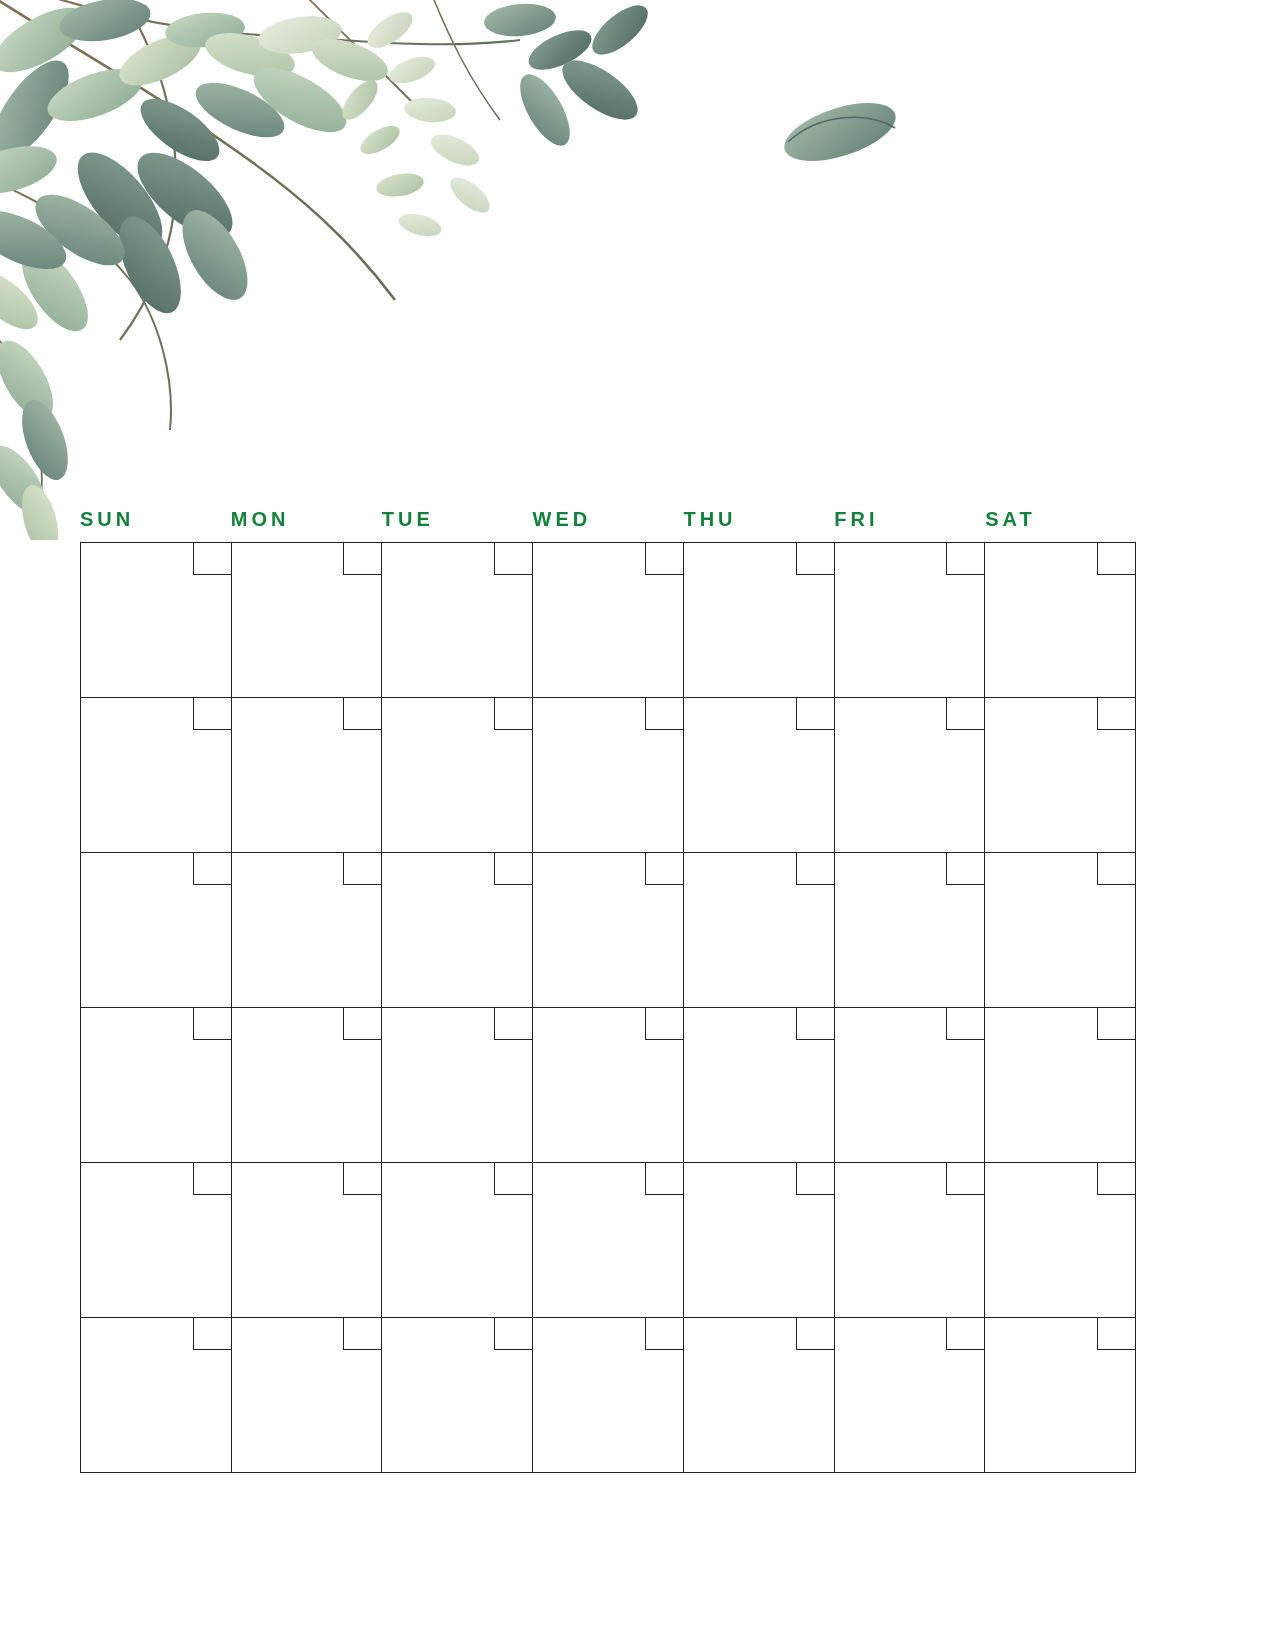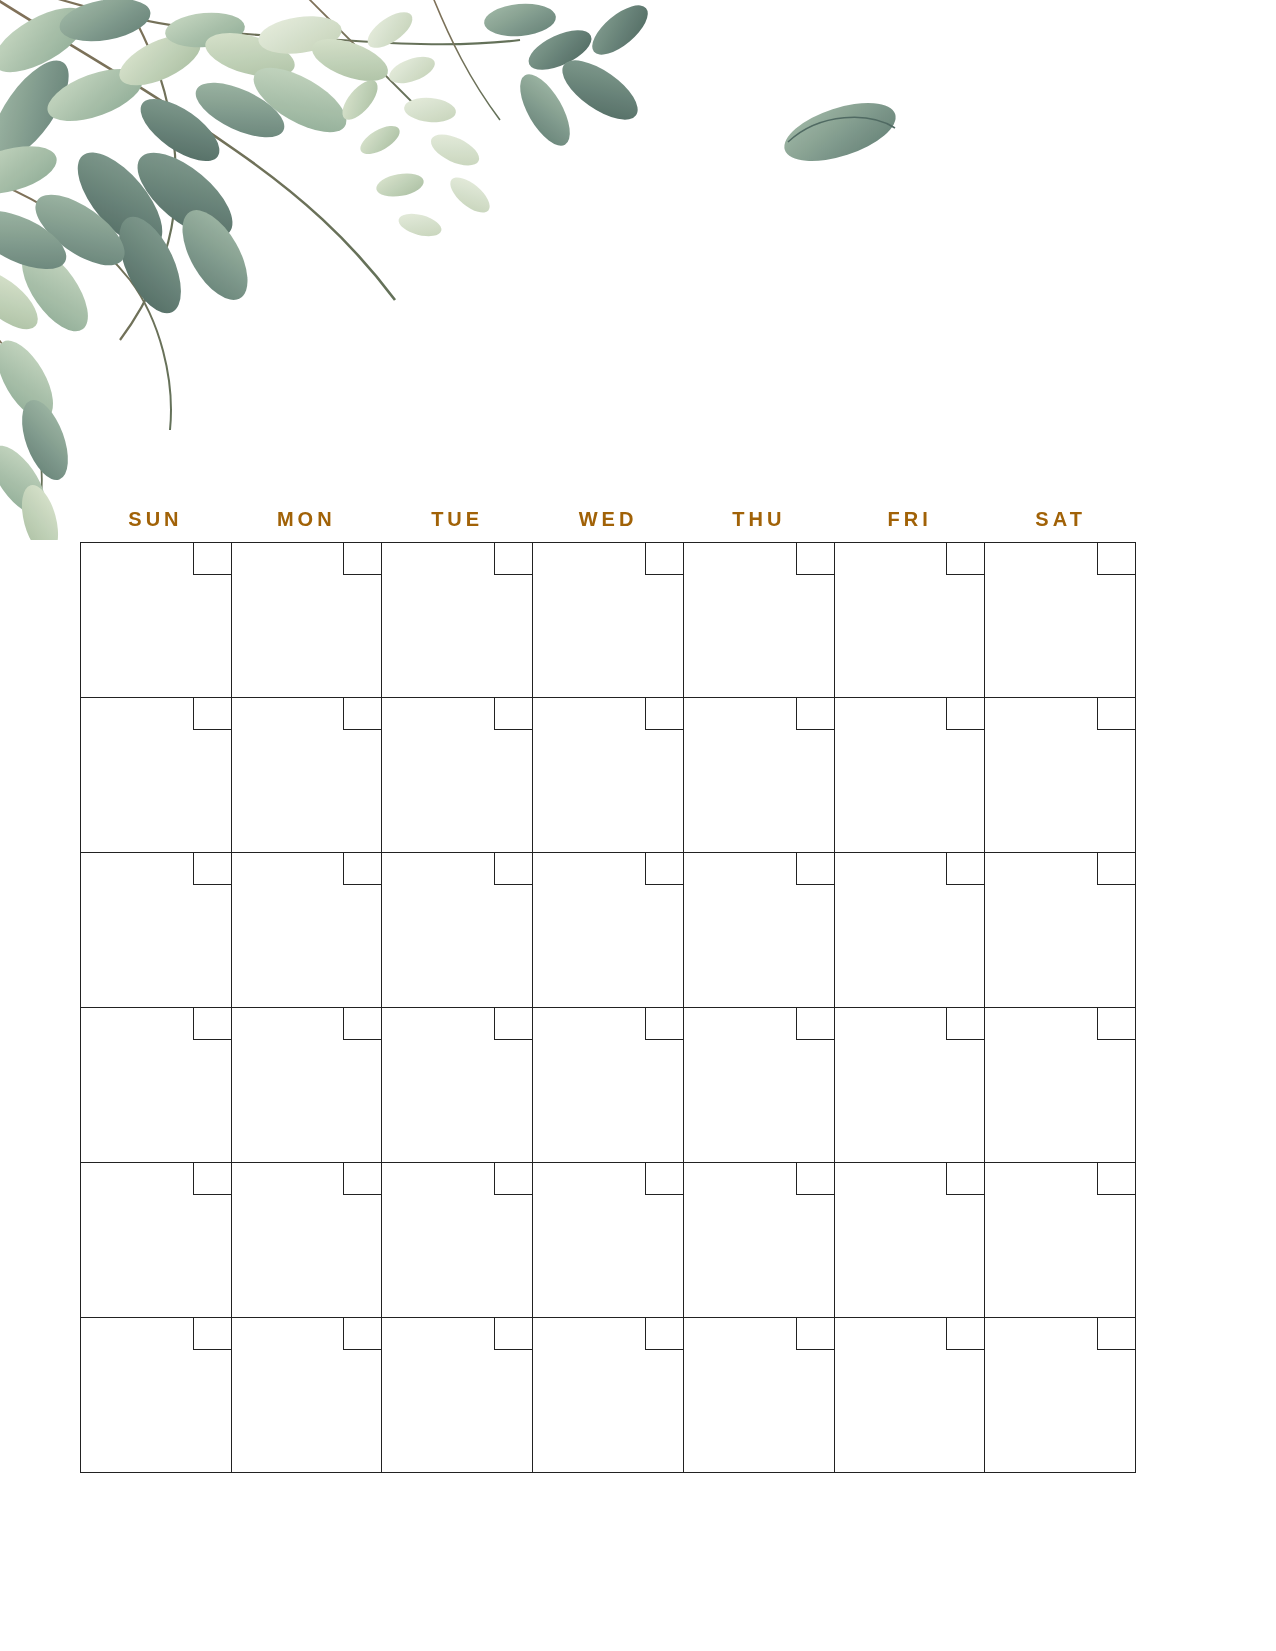--- a/index.html
+++ b/index.html
@@ -33,25 +33,25 @@
     width: 1056px;
   }
 
   #weekday-row {
     display: flex;
     width: 100%;
     margin-bottom: 11px;
   }
   .weekday {
     flex: 1 1 0;
-    text-align: center;
+    text-align: left;
     font-size: 20px;
     font-weight: bold;
     letter-spacing: 4px;
-    color: #a16207;
+    color: #15803d;
     font-family: "Liberation Sans", sans-serif;
   }
 
   #grid {
     width: 100%;
     border-top: 1.5px solid #222;
     border-left: 1.5px solid #222;
     box-sizing: border-box;
   }
   .week-row {

